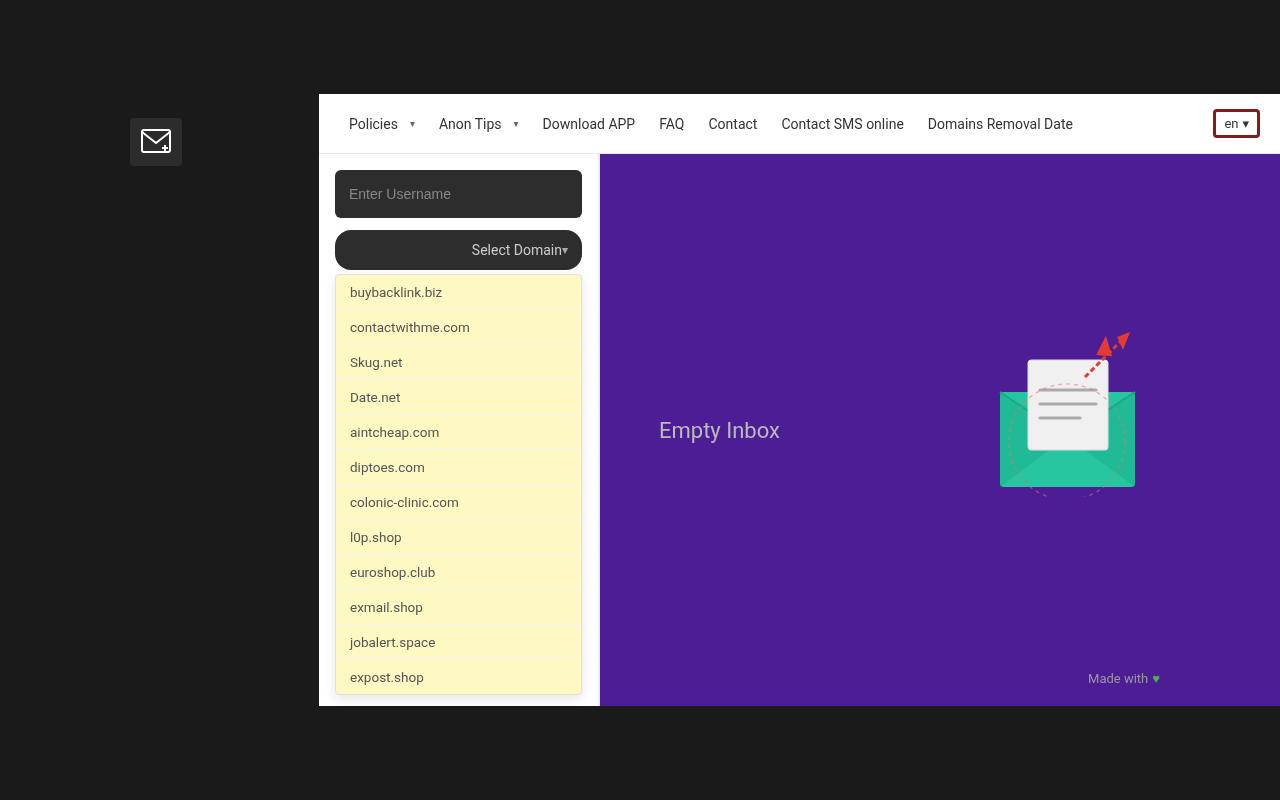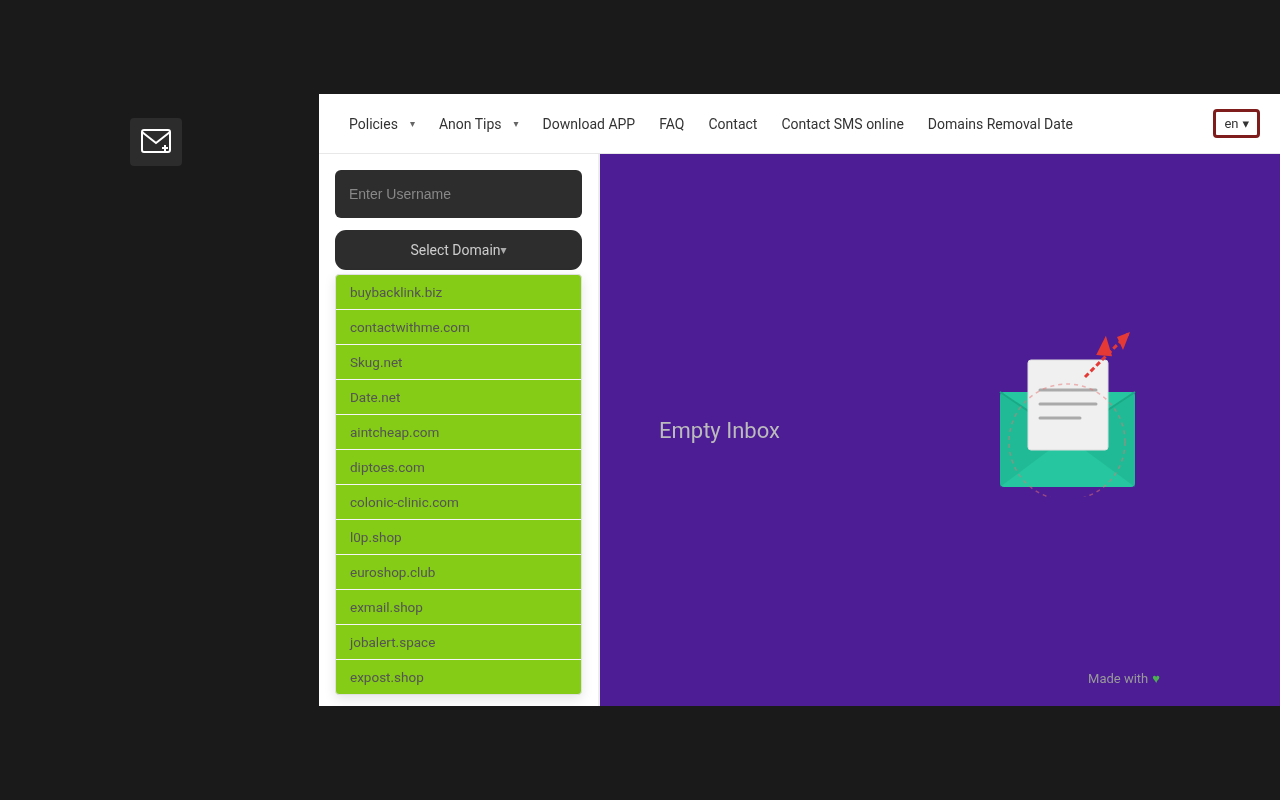--- a/index.html
+++ b/index.html
@@ -84,37 +84,37 @@
       outline: none;
     }
 
     .username-input::placeholder { color: #888; }
 
     .domain-select {
       width: 100%;
       padding: 12px 14px;
       background: #2d2d2d;
       border: none;
-      border-radius: 11px;
+      border-radius: 16px;
       color: #ccc;
       font-size: 14px;
       display: flex;
       align-items: center;
-      justify-content: center;
+      justify-content: flex-end;
       cursor: pointer;
       margin-bottom: 4px;
     }
 
     .domain-chevron {
       color: #aaa;
       font-size: 12px;
     }
 
     .dropdown-list {
-      background: #84cc16;
+      background: #fef9c3;
       border: 1px solid #e0e0e0;
       border-radius: 4px;
       box-shadow: 0 4px 12px rgba(0,0,0,0.1);
       width: 100%;
       margin-top: 2px;
     }
 
     .dropdown-item {
       padding: 9px 14px;
       font-size: 13.5px;

